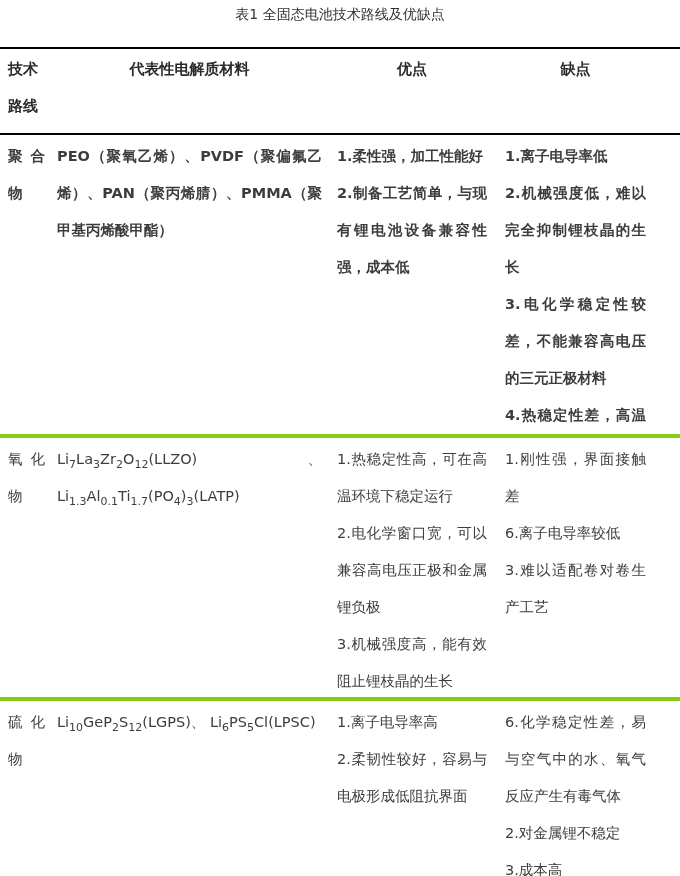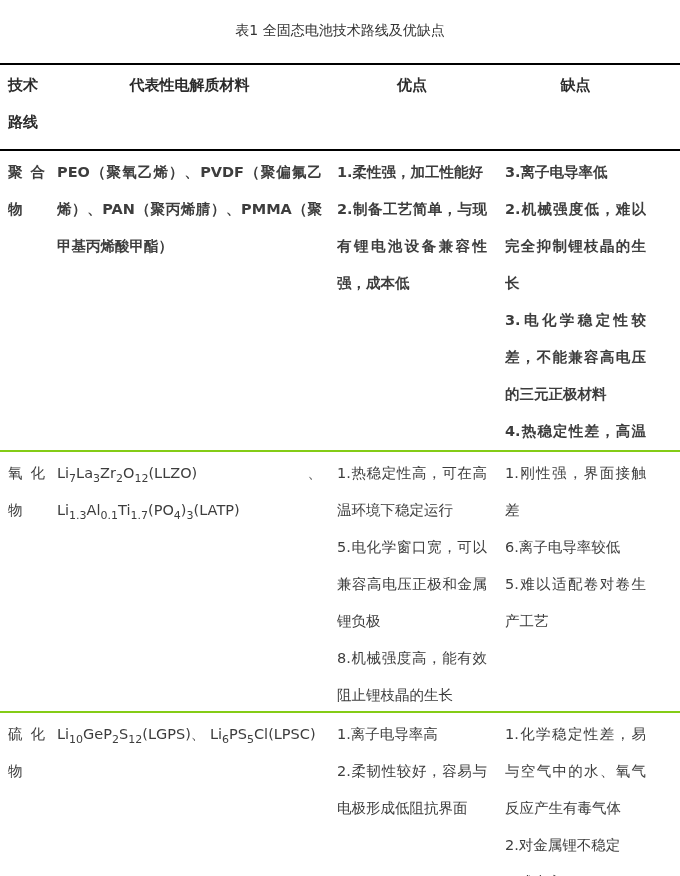--- a/index.html
+++ b/index.html
@@ -9,21 +9,21 @@
   }
   body {
     width: 680px;
     height: 876px;
     overflow: hidden;
     font-family: "DejaVu Sans", "Liberation Sans", sans-serif;
     color: #3d3d3d;
   }
   .title {
     height: 43px;
-    padding-top: 20px;
+    padding-top: 4px;
     box-sizing: content-box;
     text-align: center;
     font-size: 14px;
     line-height: 20px;
     color: #333333;
   }
   table.grid {
     width: 680px;
     table-layout: fixed;
     border-collapse: collapse;
@@ -43,21 +43,21 @@
   thead th {
     height: 82px;
     border-bottom: 2px solid #000000;
     font-weight: bold;
     font-size: 15px;
     color: #2b2b2b;
     padding-top: 2px;
   }
   thead th.c-route { text-align: left; font-family: Liberation Serif, serif; }
   thead th.c-mat, thead th.c-adv, thead th.c-dis { }
-  tbody tr.r2 td, tbody tr.r3 td { border-top: 2px solid #84cc16; }
+  tbody tr.r2 td, tbody tr.r3 td { border-top: 4px solid #84cc16; }
   td { padding-top: 3px; }
   .c-route { padding-left: 8px; padding-right: 12px; }
   .c-mat   { padding-right: 15px; }
   .c-adv   { padding-right: 18px; }
   .c-dis   { padding-right: 34px; }
   .cellbox {
     text-align: justify;
     text-justify: inter-character;
     word-break: normal;
     overflow-wrap: break-word;
@@ -98,64 +98,64 @@
         <div class="cellbox">PEO（聚氧乙烯）、PVDF（聚偏氟乙烯）、PAN（聚丙烯腈）、PMMA（聚甲基丙烯酸甲酯）</div>
       </td>
       <td class="c-adv">
         <div class="cellbox">
             <div>1.柔性强，加工性能好</div>
             <div>2.制备工艺简单，与现有锂电池设备兼容性强，成本低</div>
           </div>
       </td>
       <td class="c-dis">
         <div class="cellbox">
-            <div>3.离子电导率低</div>
+            <div>1.离子电导率低</div>
             <div>2.机械强度低，难以完全抑制锂枝晶的生长</div>
             <div>3.电化学稳定性较差，不能兼容高电压的三元正极材料</div>
             <div>4.热稳定性差，高温下可能发生分解</div>
           </div>
       </td>
     </tr>
     <tr class="r2">
       <td class="c-route">
         <div class="cellbox">氧化物</div>
       </td>
       <td class="c-mat">
         <div class="cellbox">Li<sub>7</sub>La<sub>3</sub>Zr<sub>2</sub>O<sub>12</sub>(LLZO)、Li<sub>1.3</sub>Al<sub>0.1</sub>Ti<sub>1.7</sub>(PO<sub>4</sub>)<sub>3</sub>(LATP)</div>
       </td>
       <td class="c-adv">
         <div class="cellbox">
             <div>1.热稳定性高，可在高温环境下稳定运行</div>
-            <div>5.电化学窗口宽，可以兼容高电压正极和金属锂负极</div>
-            <div>8.机械强度高，能有效阻止锂枝晶的生长</div>
+            <div>2.电化学窗口宽，可以兼容高电压正极和金属锂负极</div>
+            <div>3.机械强度高，能有效阻止锂枝晶的生长</div>
           </div>
       </td>
       <td class="c-dis">
         <div class="cellbox">
             <div>1.刚性强，界面接触差</div>
             <div>6.离子电导率较低</div>
-            <div>5.难以适配卷对卷生产工艺</div>
+            <div>3.难以适配卷对卷生产工艺</div>
           </div>
       </td>
     </tr>
     <tr class="r3">
       <td class="c-route">
         <div class="cellbox">硫化物</div>
       </td>
       <td class="c-mat">
         <div class="cellbox">Li<sub>10</sub>GeP<sub>2</sub>S<sub>12</sub>(LGPS)、 Li<sub>6</sub>PS<sub>5</sub>Cl(LPSC)</div>
       </td>
       <td class="c-adv">
         <div class="cellbox">
             <div>1.离子电导率高</div>
             <div>2.柔韧性较好，容易与电极形成低阻抗界面</div>
           </div>
       </td>
       <td class="c-dis">
         <div class="cellbox">
-            <div>1.化学稳定性差，易与空气中的水、氧气反应产生有毒气体</div>
+            <div>6.化学稳定性差，易与空气中的水、氧气反应产生有毒气体</div>
             <div>2.对金属锂不稳定</div>
             <div>3.成本高</div>
           </div>
       </td>
     </tr>
   </tbody>
 </table>
 
 </body></html>

